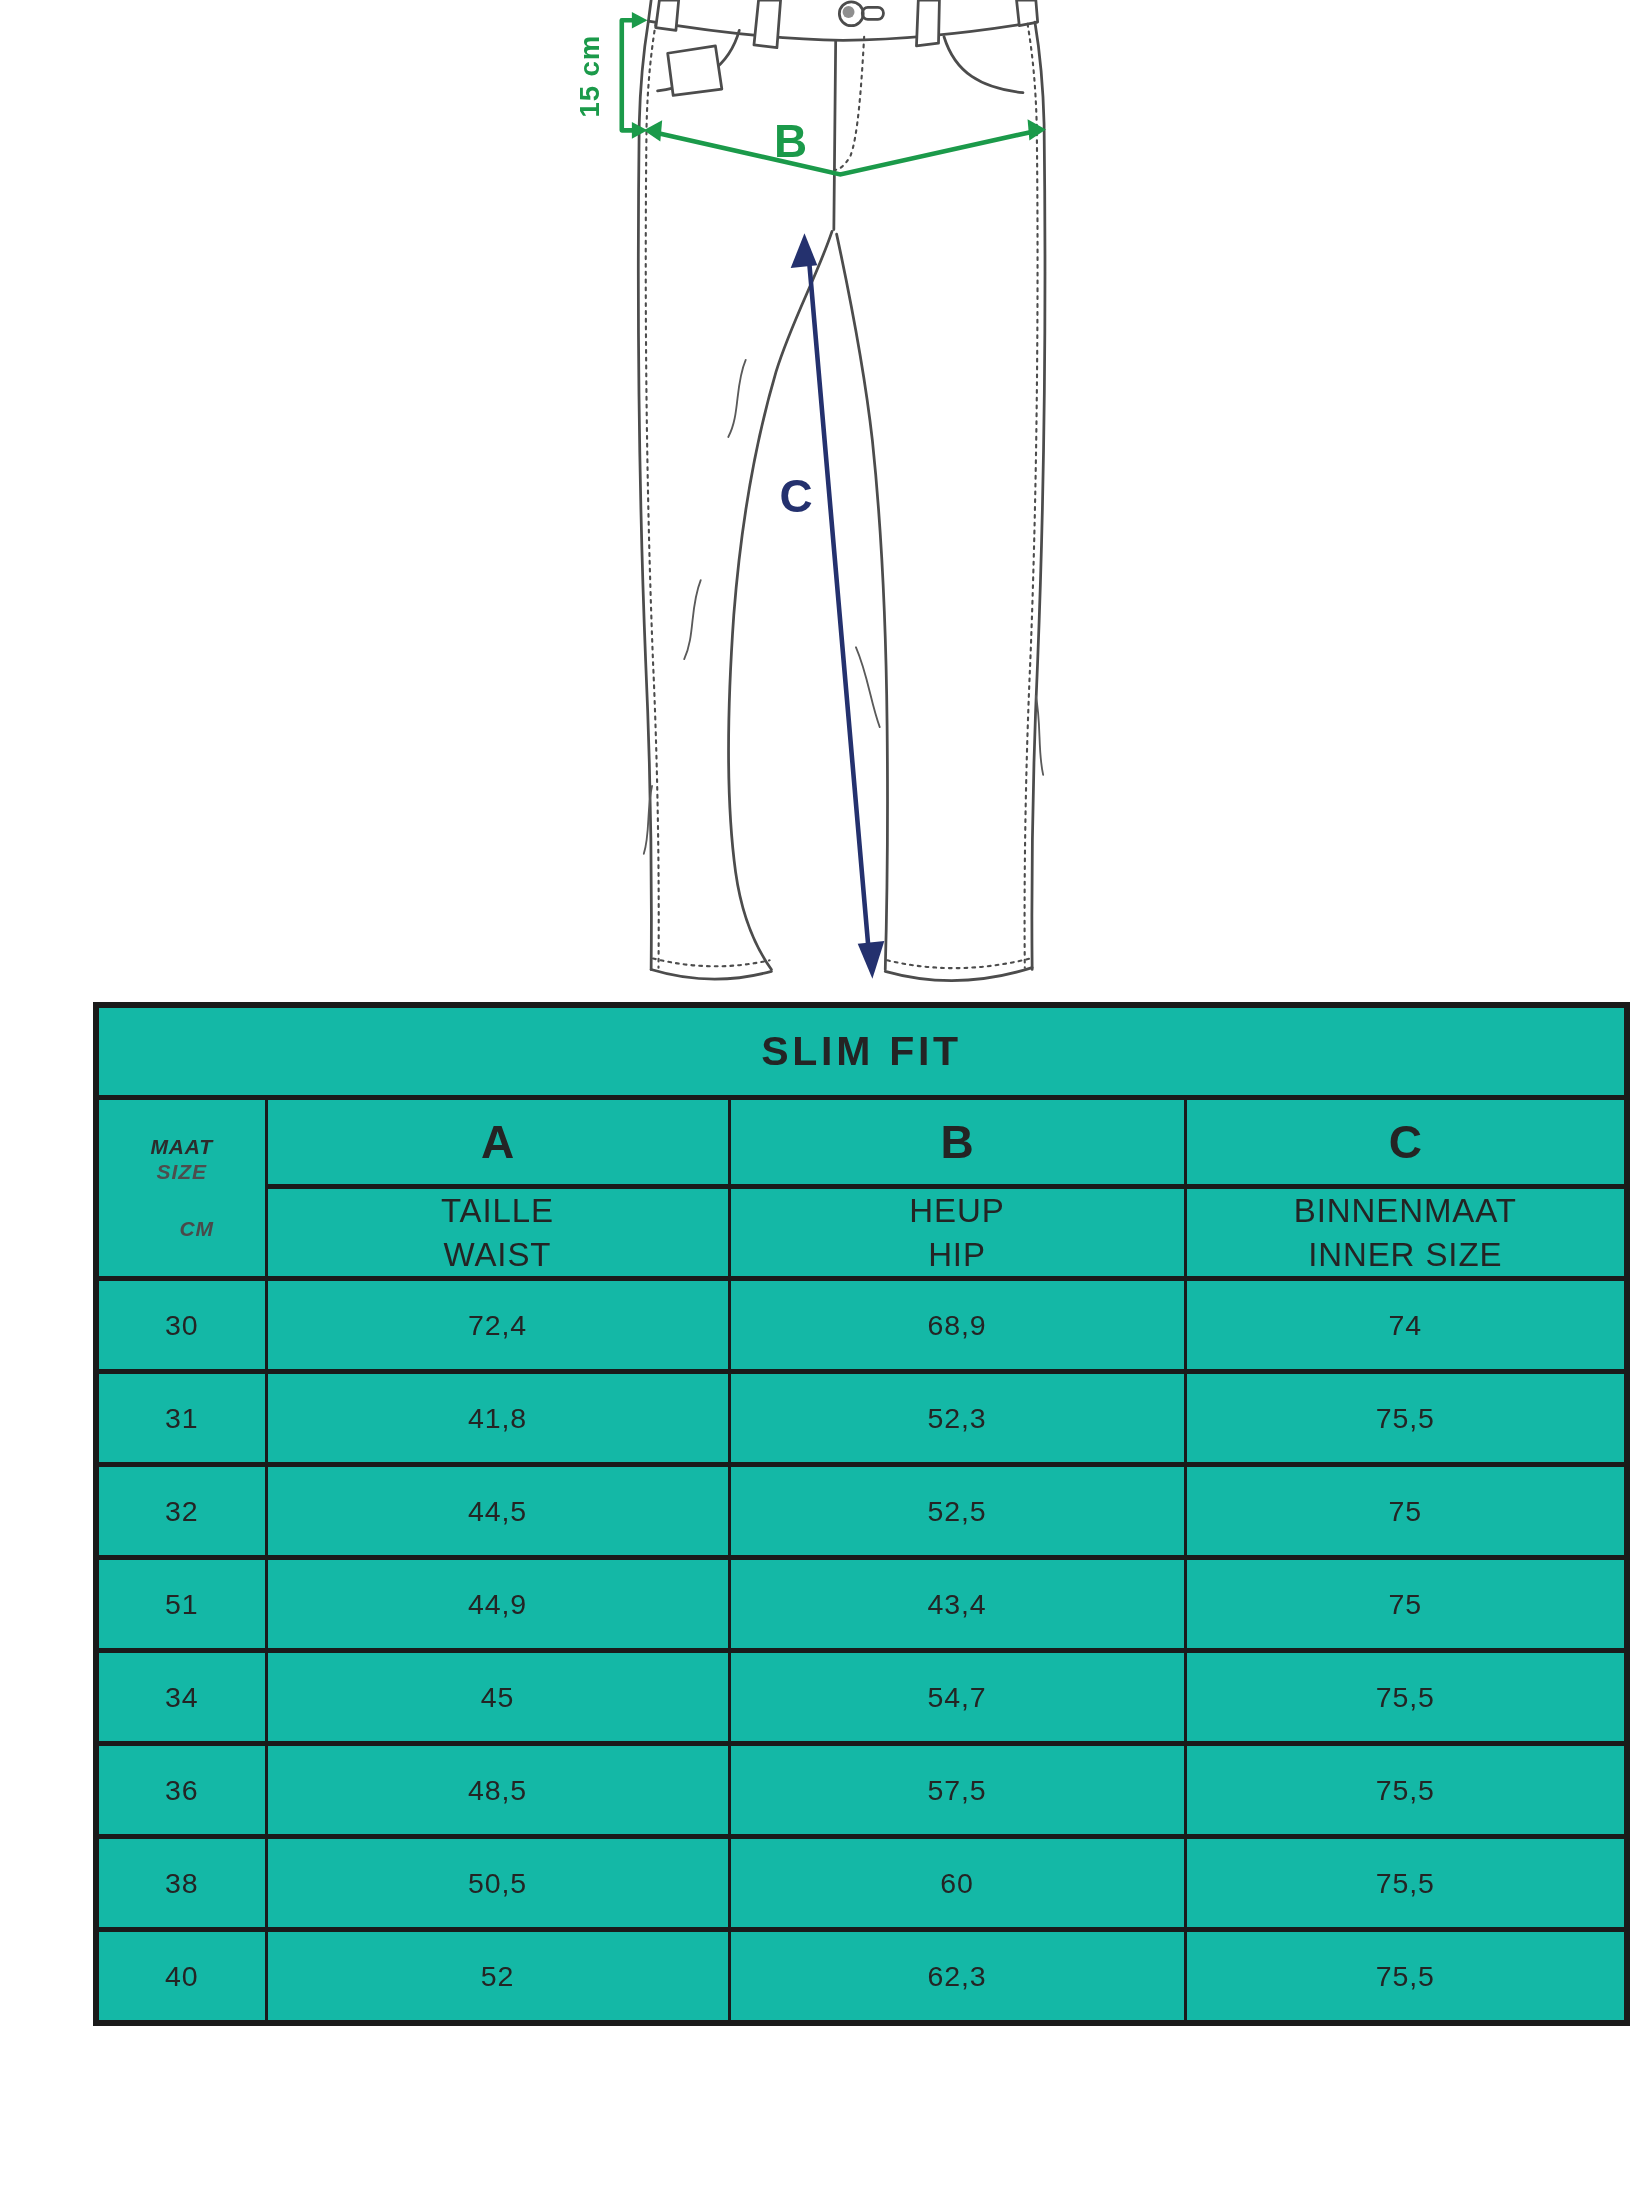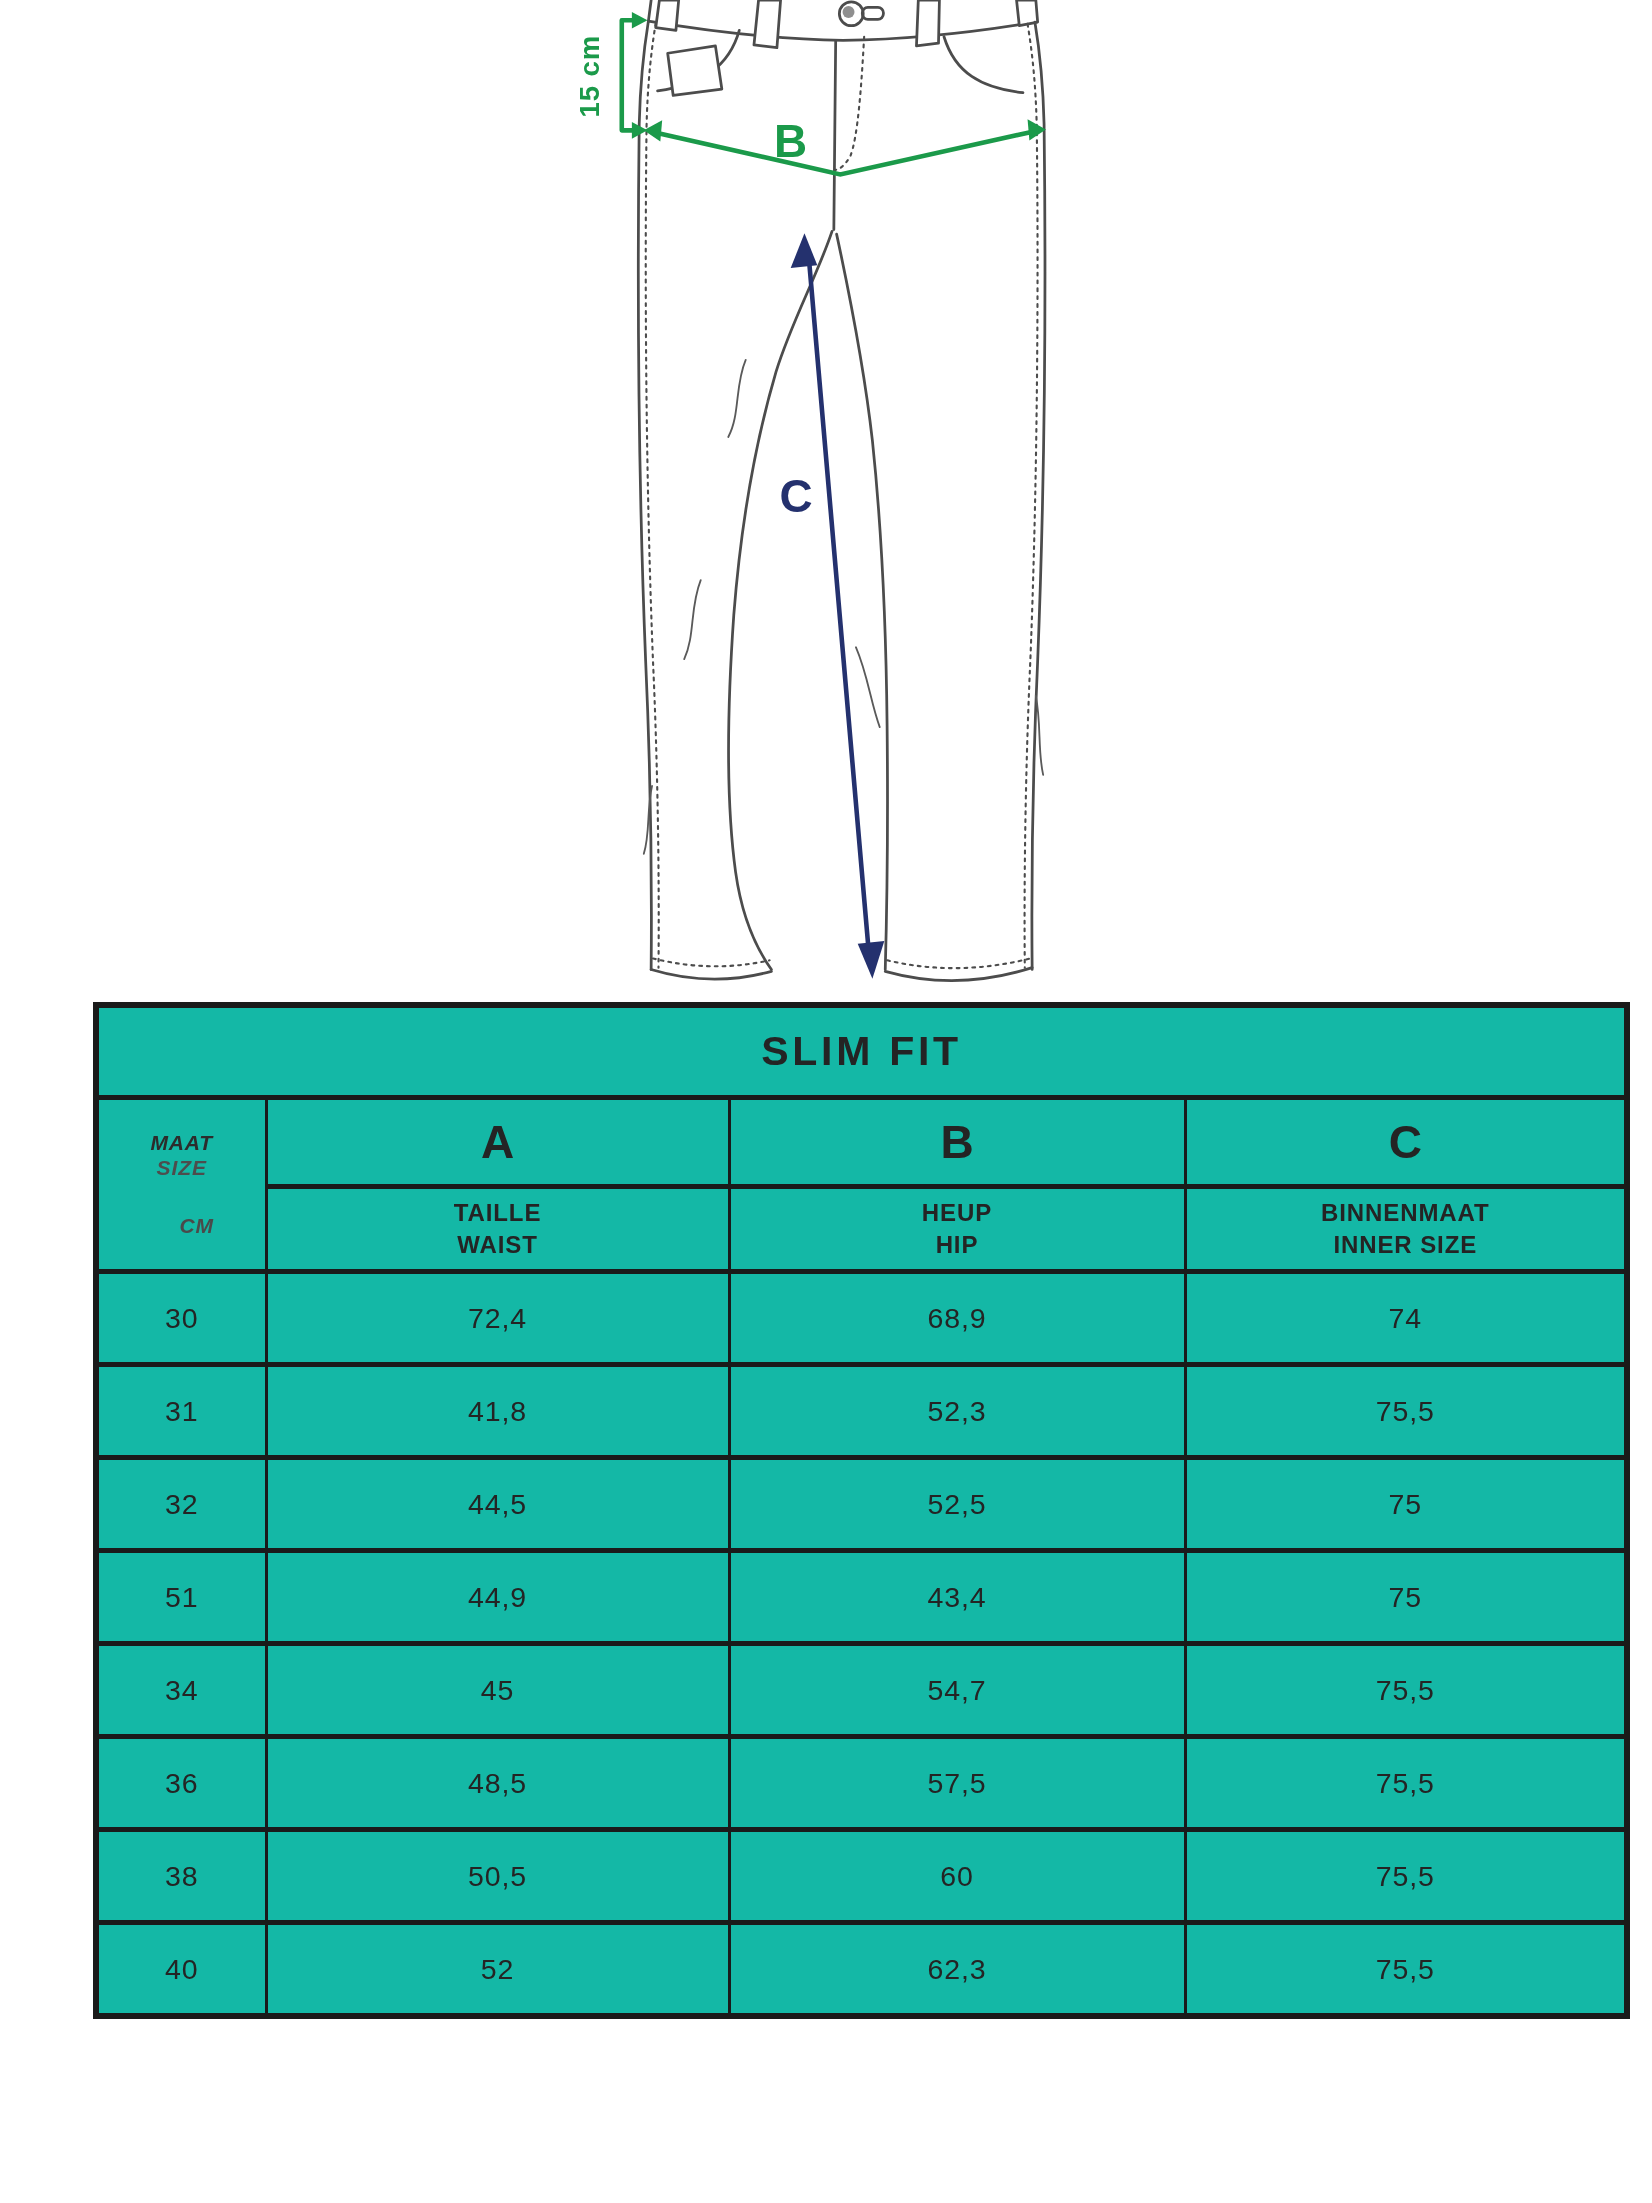--- a/index.html
+++ b/index.html
@@ -23,21 +23,21 @@
   }
   td.title-cell{height:87px;font-size:41px;font-weight:700;letter-spacing:3.7px;color:#1c1c1c;}
   td.size-head-cell{font-size:21px;font-weight:600;letter-spacing:0.9px;color:#3a3a3a;font-style:italic;}
   .size-head-top{line-height:1.18;color:#2c2c2c;}
   .size-head-top .l2{color:#4d4d4d;}
   .size-unit{margin-top:33px;color:#4a4a4a;padding-left:30px;}
   td.letter-cell{height:84px;font-size:46px;font-weight:700;}
   td.letter-a{color:#ce2127;}
   td.letter-b{color:#17933f;}
   td.letter-c{color:#24316e;}
-  td.label-cell{height:80px;font-size:24px;font-weight:700;letter-spacing:0.9px;line-height:1.32;color:#262626;}
+  td.label-cell{height:80px;font-size:33px;font-weight:400;letter-spacing:0.9px;line-height:1.32;color:#262626;}
   td.data-cell{height:88px;font-size:28.5px;font-weight:400;letter-spacing:0.9px;color:#262626;}
   
   .ln{stroke:#4c4c4c;stroke-width:3;fill:none;stroke-linecap:round;stroke-linejoin:round;}
   .ln-thin{stroke:#5a5a5a;stroke-width:2;fill:none;stroke-linecap:round;}
   .dot{stroke:#4c4c4c;stroke-width:2.3;fill:none;stroke-dasharray:3 5.5;stroke-linecap:round;}
   .wfill{fill:#ffffff;}
   .green-ln{stroke:#1b9a4a;stroke-width:5;fill:none;stroke-linecap:round;}
   .green-fill{fill:#1b9a4a;stroke:none;}
   .green-text{fill:#1b9a4a;font-weight:700;}
   .blue-ln{stroke:#24316e;stroke-width:5;fill:none;stroke-linecap:round;}

